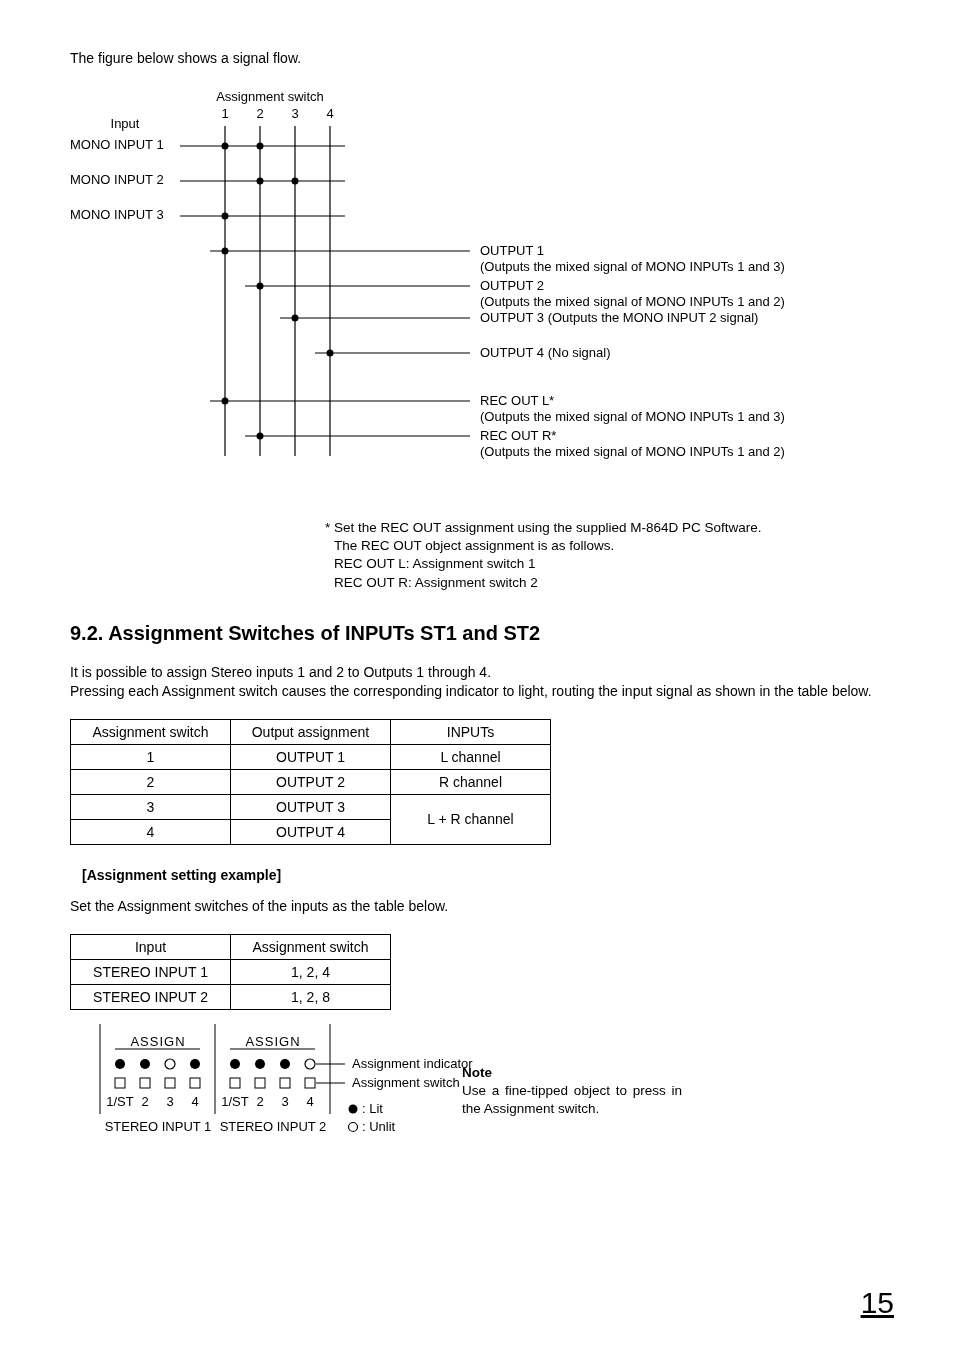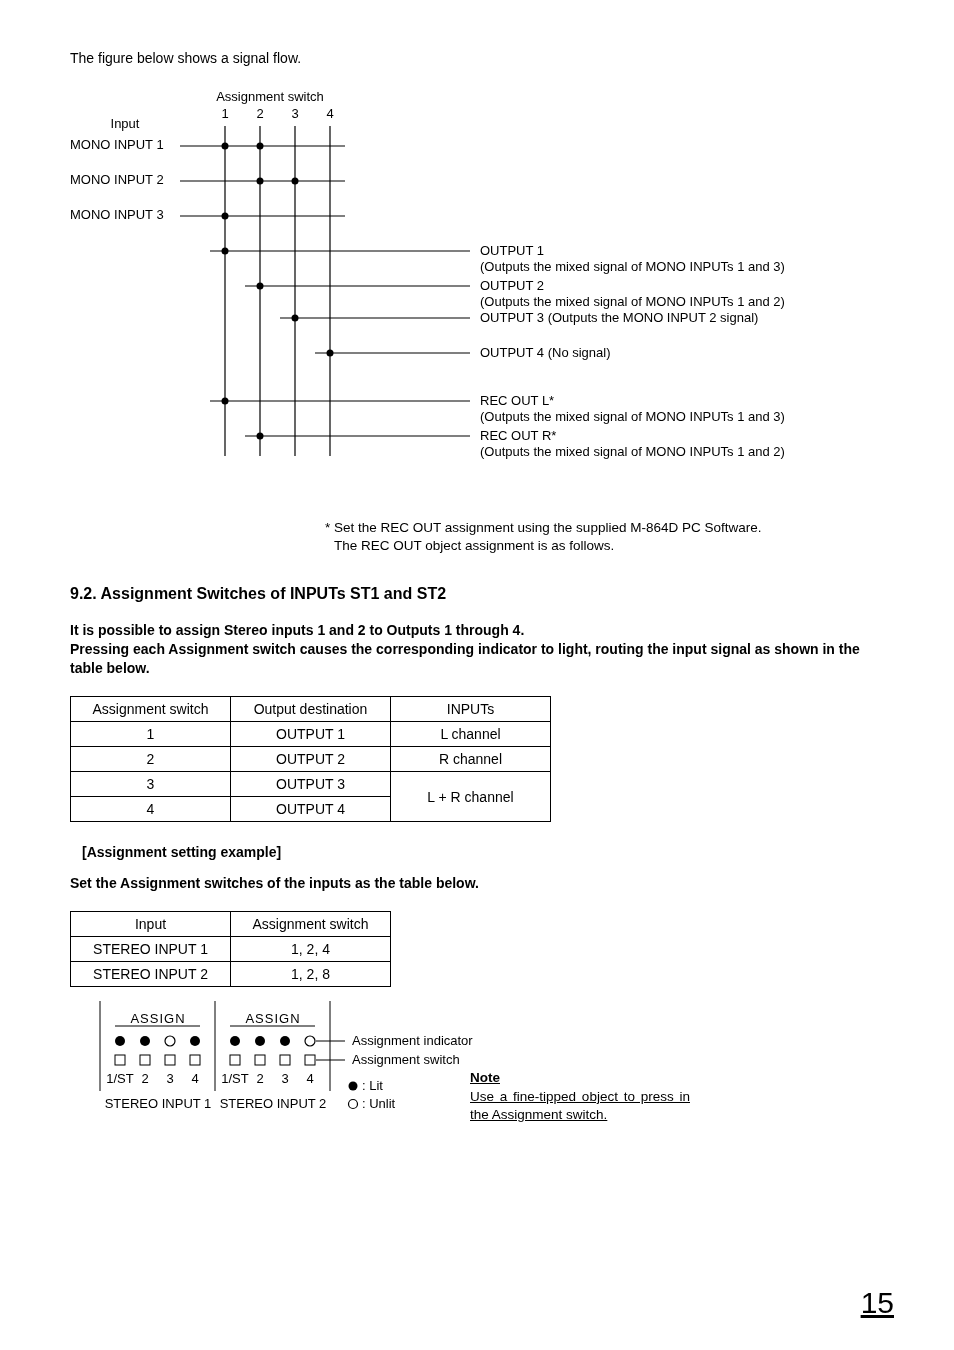--- a/index.html
+++ b/index.html
@@ -23,43 +23,42 @@
     margin-bottom: 20px;
   }
   svg text { font-family: Arial, Helvetica, sans-serif; font-size: 13px; fill: #000; }
   .footnote-block {
     margin-left: 255px;
     font-size: 13.5px;
     line-height: 1.35;
     margin-bottom: 30px;
   }
   h2.sect {
-    font-size: 16px;
+    font-size: 20px;
     font-weight: bold;
     margin: 4px 0 18px 0;
   }
-  .para { margin-bottom: 18px; line-height: 1.35; font-weight: bold; }
+  .para { margin-bottom: 18px; line-height: 1.35; }
   table.tbl {
     border-collapse: collapse;
     margin-bottom: 22px;
   }
   table.tbl th, table.tbl td {
     border: 1px solid #000;
     padding: 4px 10px;
     text-align: center;
     font-weight: normal;
     font-size: 14px;
   }
   table.tbl th { font-weight: normal; }
   .subhead { font-weight: bold; margin-bottom: 14px; padding-left: 12px; }
   .example-row {
     display: flex;
-    align-items: flex-end;
-    gap: 40px;
-    text-decoration: underline;
+    align-items: flex-start;
+    gap: 32px;
   }
   .assign-vis {
     position: relative;
     width: 360px;
   }
   .note-box {
     width: 220px;
     font-size: 13.5px;
     line-height: 1.35;
     margin-top: 40px;
@@ -138,32 +137,34 @@
       <line x1="175" y1="350" x2="400" y2="350" stroke="#000" stroke-width="1.2"></line>
       <circle cx="190" cy="350" r="3.5" fill="#000"></circle>
       <text x="410" y="354">REC OUT R*</text>
       <text x="410" y="370">(Outputs the mixed signal of MONO INPUTs 1 and 2)</text>
     </svg>
   </div>
 
   <div class="footnote-block">
     <div>* Set the REC OUT assignment using the supplied M-864D PC Software.</div>
     <div style="padding-left:9px">The REC OUT object assignment is as follows.</div>
+    <div style="padding-left:9px">REC OUT L:  Assignment switch 1</div>
+    <div style="padding-left:9px">REC OUT R: Assignment switch 2</div>
   </div>
 
   <h2 class="sect">9.2. Assignment Switches of INPUTs ST1 and ST2</h2>
 
   <div class="para" style="white-space:pre-line">It is possible to assign Stereo inputs 1 and 2 to Outputs 1 through 4.
 Pressing each Assignment switch causes the corresponding indicator to light, routing the input signal as shown in the table below.</div>
 
   <table class="tbl">
     <tbody>
         <tr>
       <th style="width:160px">Assignment switch</th>
-      <th style="width:160px">Output destination</th>
+      <th style="width:160px">Output assignment</th>
       <th style="width:160px">INPUTs</th>
     </tr>
     <tr>
       <td>1</td>
       <td>OUTPUT 1</td>
       <td>L channel</td>
     </tr>
     <tr>
       <td>2</td>
       <td>OUTPUT 2</td>

